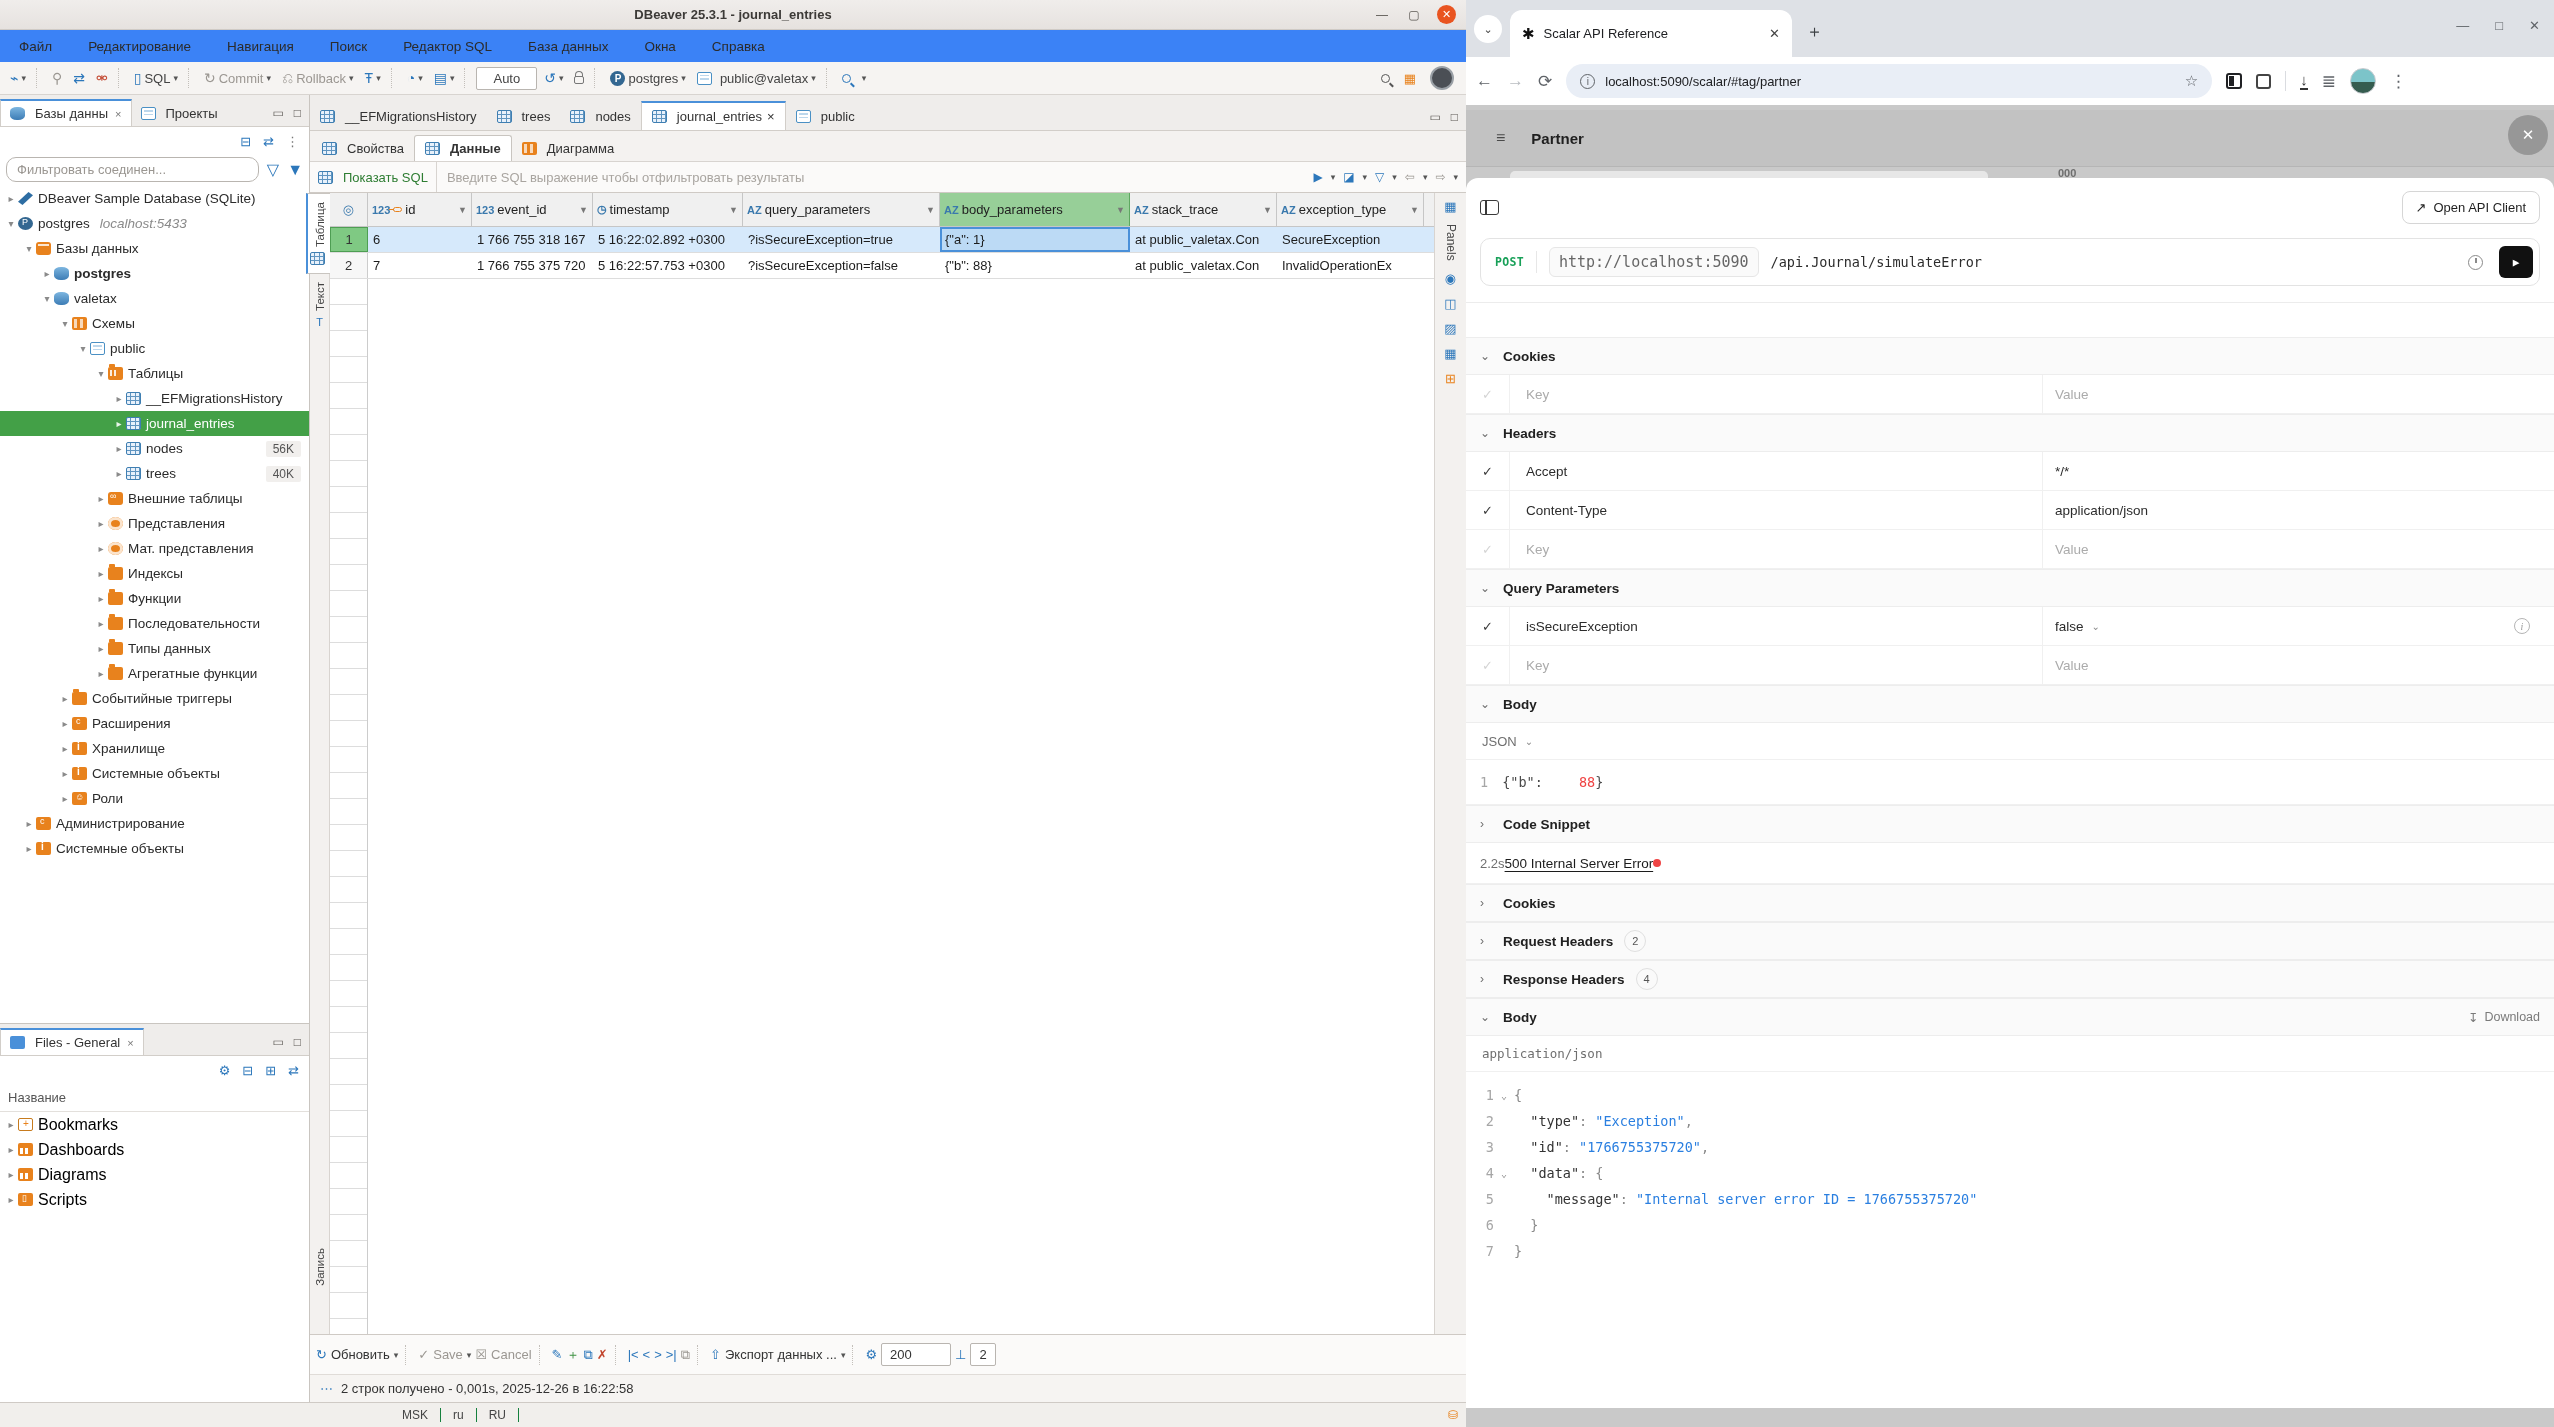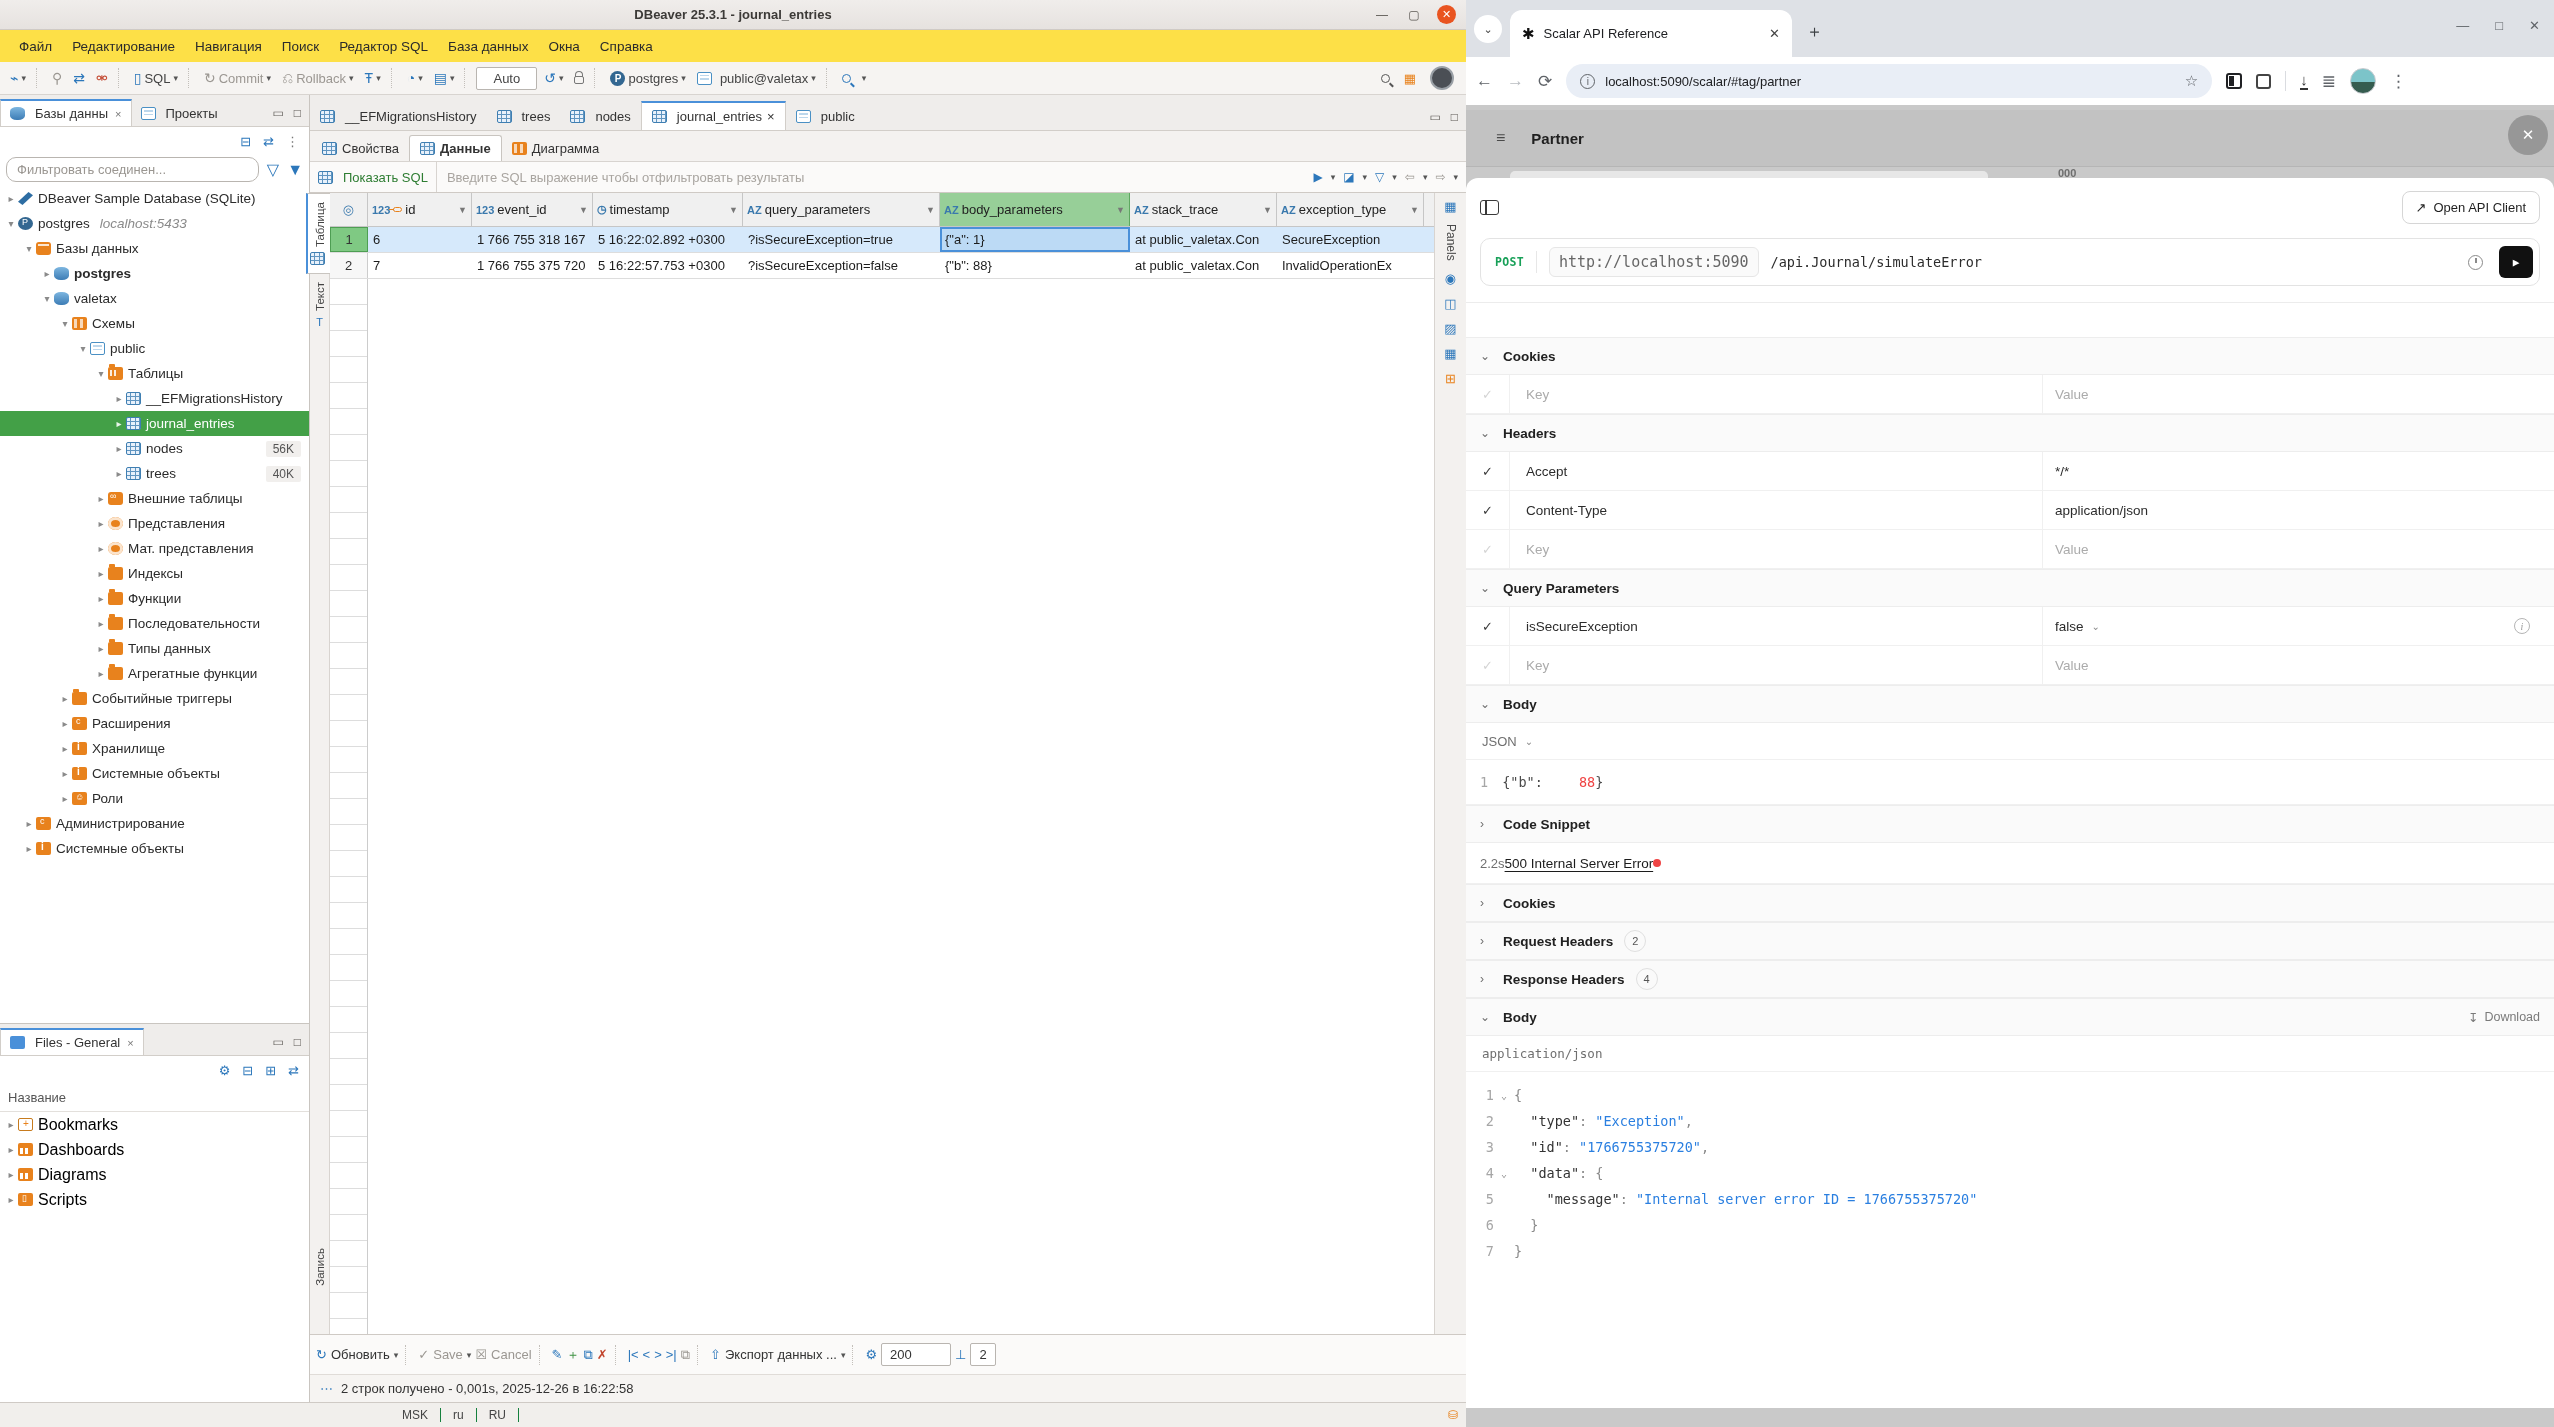--- a/index.html
+++ b/index.html
@@ -7,21 +7,21 @@
   .vtext { writing-mode:vertical-rl; transform:rotate(180deg); }
   .vtext-d { writing-mode:vertical-rl; }
 
   
   #dbeaver { position:absolute; left:0; top:0; width:1466px; height:1427px; background:#f6f4f2; display:flex; flex-direction:column; }
   .titlebar { height:30px; background:linear-gradient(#f0edeb,#e6e2df); border-bottom:1px solid #cfcac5; display:flex; align-items:center; justify-content:center; position:relative; flex:none; }
   .titlebar .title { font-size:13px; font-weight:bold; color:#3c3a37; }
   .winctl { position:absolute; right:10px; top:5px; display:flex; gap:14px; align-items:center; }
   .winctl .wbtn { width:18px; height:18px; display:flex; align-items:center; justify-content:center; color:#5c5954; font-size:12px; }
   .winctl .close { width:19px; height:19px; border-radius:50%; background:#e95420; color:#fff; font-size:11px; display:flex; align-items:center; justify-content:center; }
-  .menubar { height:32px; display:flex; align-items:center; padding-left:10px; gap:2px; background:#fde047; flex:none; }
+  .menubar { height:32px; display:flex; align-items:center; padding-left:10px; gap:18px; background:#3b82f6; flex:none; }
   .menu-item { font-size:13.5px; color:#2b2b2b; padding:4px 9px; border-radius:3px; }
   .toolbar { height:33px; display:flex; align-items:center; padding:0 6px; gap:3px; border-bottom:1px solid #d8d4d0; flex:none; font-size:13px; color:#444; }
   .tbtn { display:flex; align-items:center; gap:3px; padding:3px 4px; border-radius:3px; font-size:13px; }
   .tbtn .ig { font-size:14px; }
   .blue { color:#2c77bb; } .gray { color:#9b9792; } .red { color:#c2442c; } .green { color:#3d9142; } .orange{ color:#e8821d; }
   .tsep { width:6px; height:20px; border-left:1px dotted #c3bfba; margin:0 3px; }
   .autobox { border:1px solid #b9b5b0; background:#fff; padding:3px 16px; font-size:13px; border-radius:2px; }
   .caret { font-size:9px; color:#555; }
   .lockic { width:10px; height:8px; border:1.5px solid #777; border-radius:2px; position:relative; display:inline-block; margin-top:4px;}
   .lockic::before { content:''; position:absolute; width:6px; height:5px; border:1.5px solid #777; border-bottom:none; border-radius:4px 4px 0 0; top:-6px; left:0px; }
@@ -80,21 +80,21 @@
 
   #files-panel { height:379px; flex:none; border-top:1px solid #c9c5c0; display:flex; flex-direction:column; }
   .name-header { padding:6px 8px; font-size:13px; color:#555; border-bottom:1px solid #e3e0dc; }
   #files-list { flex:1; }
 
   #editorcol { flex:1; display:flex; flex-direction:column; min-width:0; background:#fff; }
   #ed-tabs { height:36px; background:#efedeb; display:flex; align-items:flex-end; border-bottom:1px solid #d2cec9; flex:none; }
   .etab { display:flex; align-items:center; gap:5px; padding:6px 10px; font-size:13px; color:#333; white-space:nowrap; }
   .etab.active { background:#fff; border:1px solid #d2cec9; border-bottom:none; border-top:2px solid #4a90d9; }
   #ed-subtabs { height:31px; background:#f4f2f0; display:flex; align-items:flex-end; padding-left:2px; border-bottom:1px solid #d8d4d0; flex:none; }
-  .stab { display:flex; align-items:center; padding:5px 10px; font-size:13px; color:#333; }
+  .stab { display:flex; align-items:center; gap:5px; padding:5px 10px; font-size:13px; color:#333; }
   .stab.active { background:#fff; border:1px solid #c9c5c0; border-bottom:none; border-radius:3px 3px 0 0; font-weight:bold; }
   #sqlfilter { height:31px; display:flex; align-items:center; border-bottom:1px solid #cfcac5; flex:none; background:#fbfaf9; }
   .showsql { display:flex; align-items:center; gap:5px; font-size:13px; color:#2e7d32; padding:0 8px; border-right:1px solid #d8d4d0; height:100%; }
   .sqlph { flex:1; font-size:13px; color:#a9a5a0; padding-left:10px; }
   .sqlficons { display:flex; align-items:center; gap:8px; padding-right:8px; color:#2c77bb; font-size:12px; }
 
   #gridwrap { flex:1; display:flex; min-height:0; }
   #gridside { width:20px; flex:none; background:#f3f1ef; border-right:1px solid #d8d4d0; display:flex; flex-direction:column; align-items:center; font-size:11.5px; color:#444; }
   .sidetab { padding:8px 2px; display:flex; flex-direction:column; align-items:center; gap:5px; }
   .sidetab.active { background:#fff; border:1px solid #c9c5c0; border-left:2px solid #4a90d9; }

